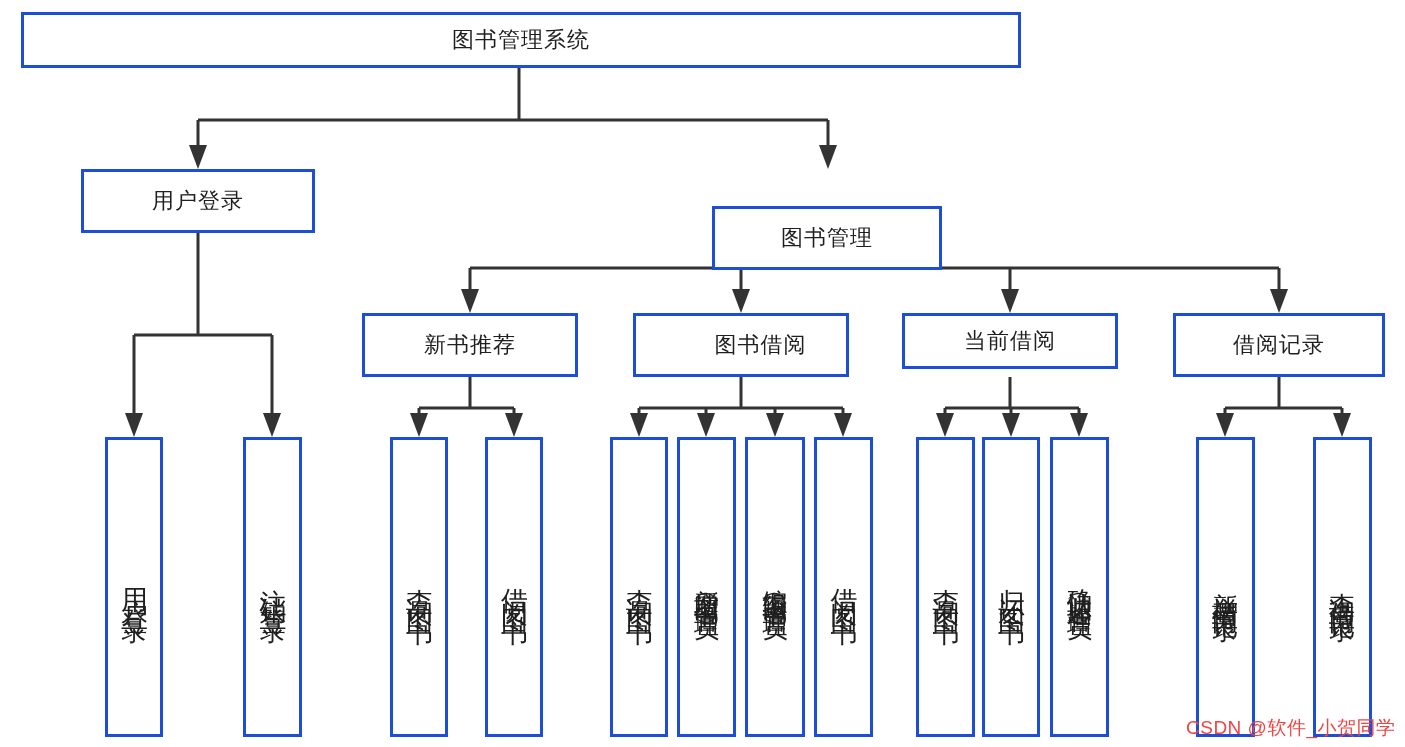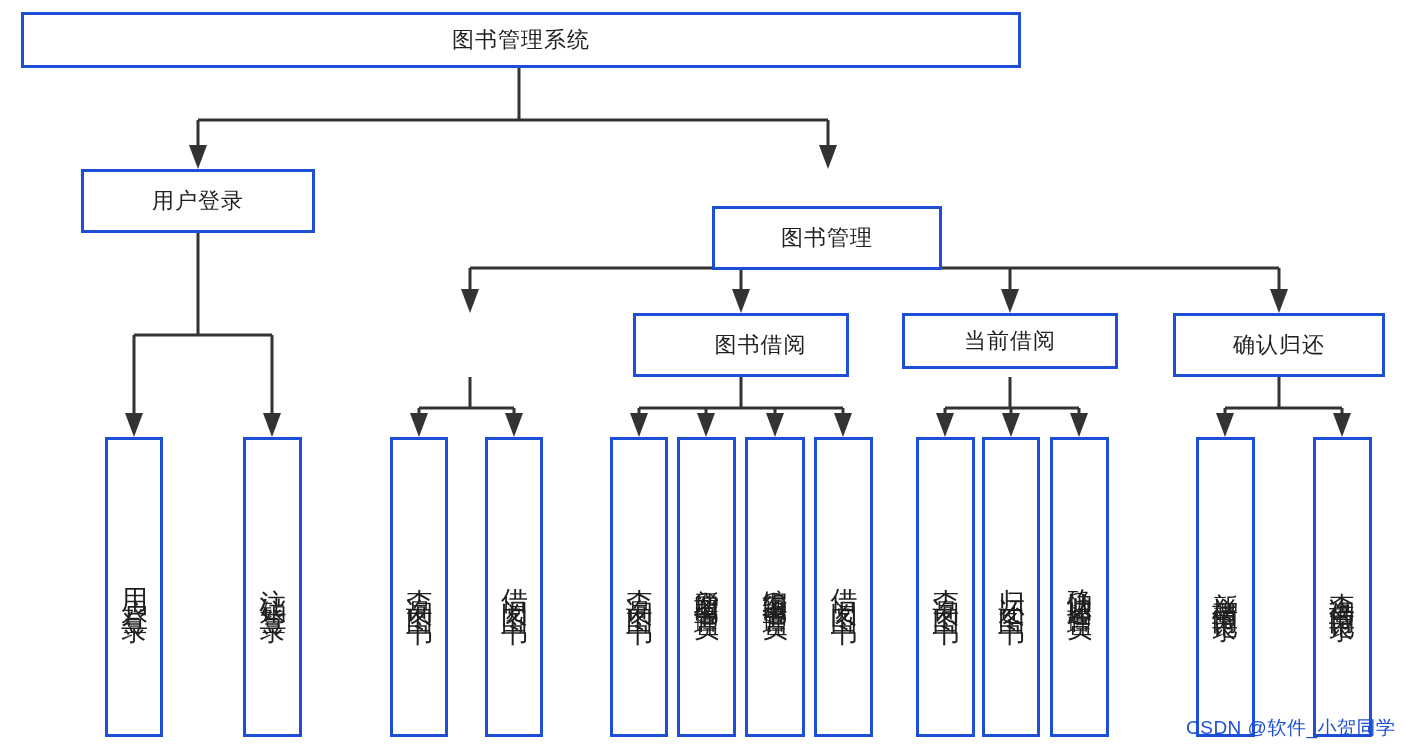--- a/index.html
+++ b/index.html
@@ -28,21 +28,21 @@
     letter-spacing:10px;
     color:#1f1f1f;
     white-space:nowrap;
   }
   .vtext.len6{font-size:26px;letter-spacing:5px;}
   .vtext.len9{font-size:25px;letter-spacing:4px;}
   #watermark{
     position:absolute;
     left:1186px;top:715px;
     font-size:19px;
-    color:#1d4ed8;
+    color:#ef4444;
     letter-spacing:0.5px;
     white-space:nowrap;
   }
 </style>
 </head>
 <body>
 
 <div id="canvas">
 
   <svg id="connectors" viewBox="0 0 1405 747" xmlns="http://www.w3.org/2000/svg">
@@ -82,28 +82,31 @@
     <span>图书管理系统</span>
   </div>
 
   <div class="node hnode" style="left:81px;top:169px;width:234px;height:64px;">
     <span>用户登录</span>
   </div>
   <div class="node hnode" style="left:712px;top:169px;width:230px;height:64px;margin-top:37px;">
     <span>图书管理</span>
   </div>
 
+  <div class="node hnode" style="left:362px;top:313px;width:216px;height:64px;">
+    <span>新书推荐</span>
+  </div>
   <div class="node hnode" style="left:633px;top:313px;width:216px;height:64px;padding-left:39px;">
     <span>图书借阅</span>
   </div>
   <div class="node hnode" style="left:902px;top:313px;width:216px;height:56px;">
     <span>当前借阅</span>
   </div>
   <div class="node hnode" style="left:1173px;top:313px;width:212px;height:64px;">
-    <span>确认归还</span>
+    <span>借阅记录</span>
   </div>
 
   <div class="node leaf" style="left:105px;">
     <span class="vtext">用户登录</span>
   </div>
   <div class="node leaf" style="left:243px;width:59px;">
     <span class="vtext">注销登录</span>
   </div>
 
   <div class="node leaf" style="left:390px;">

